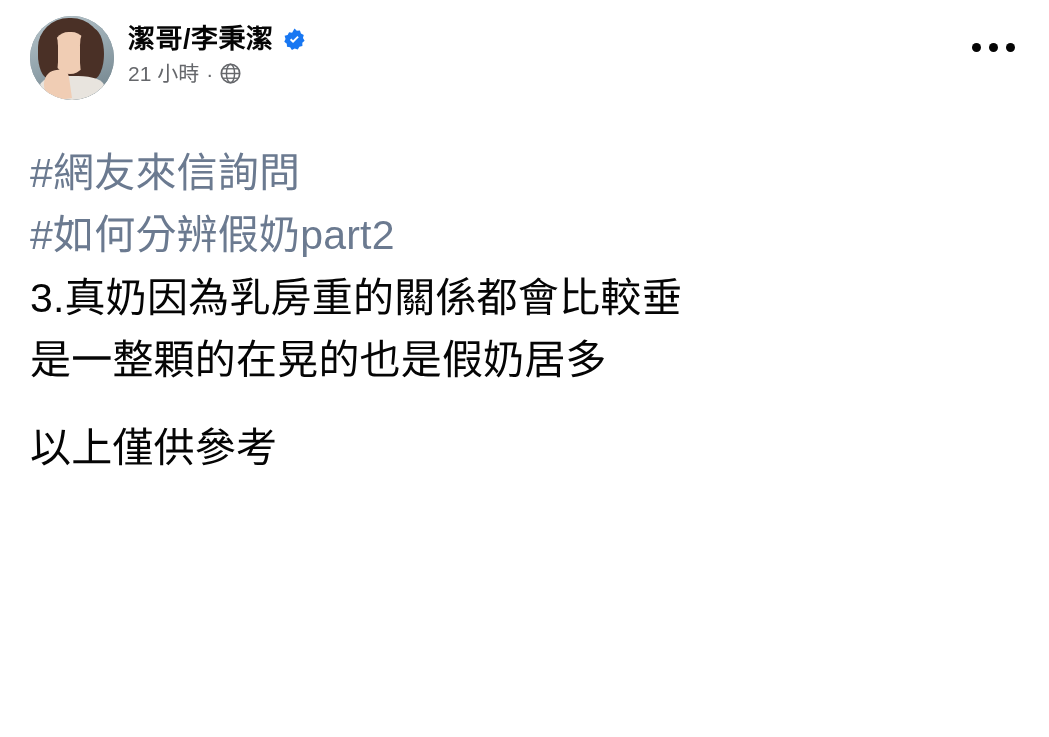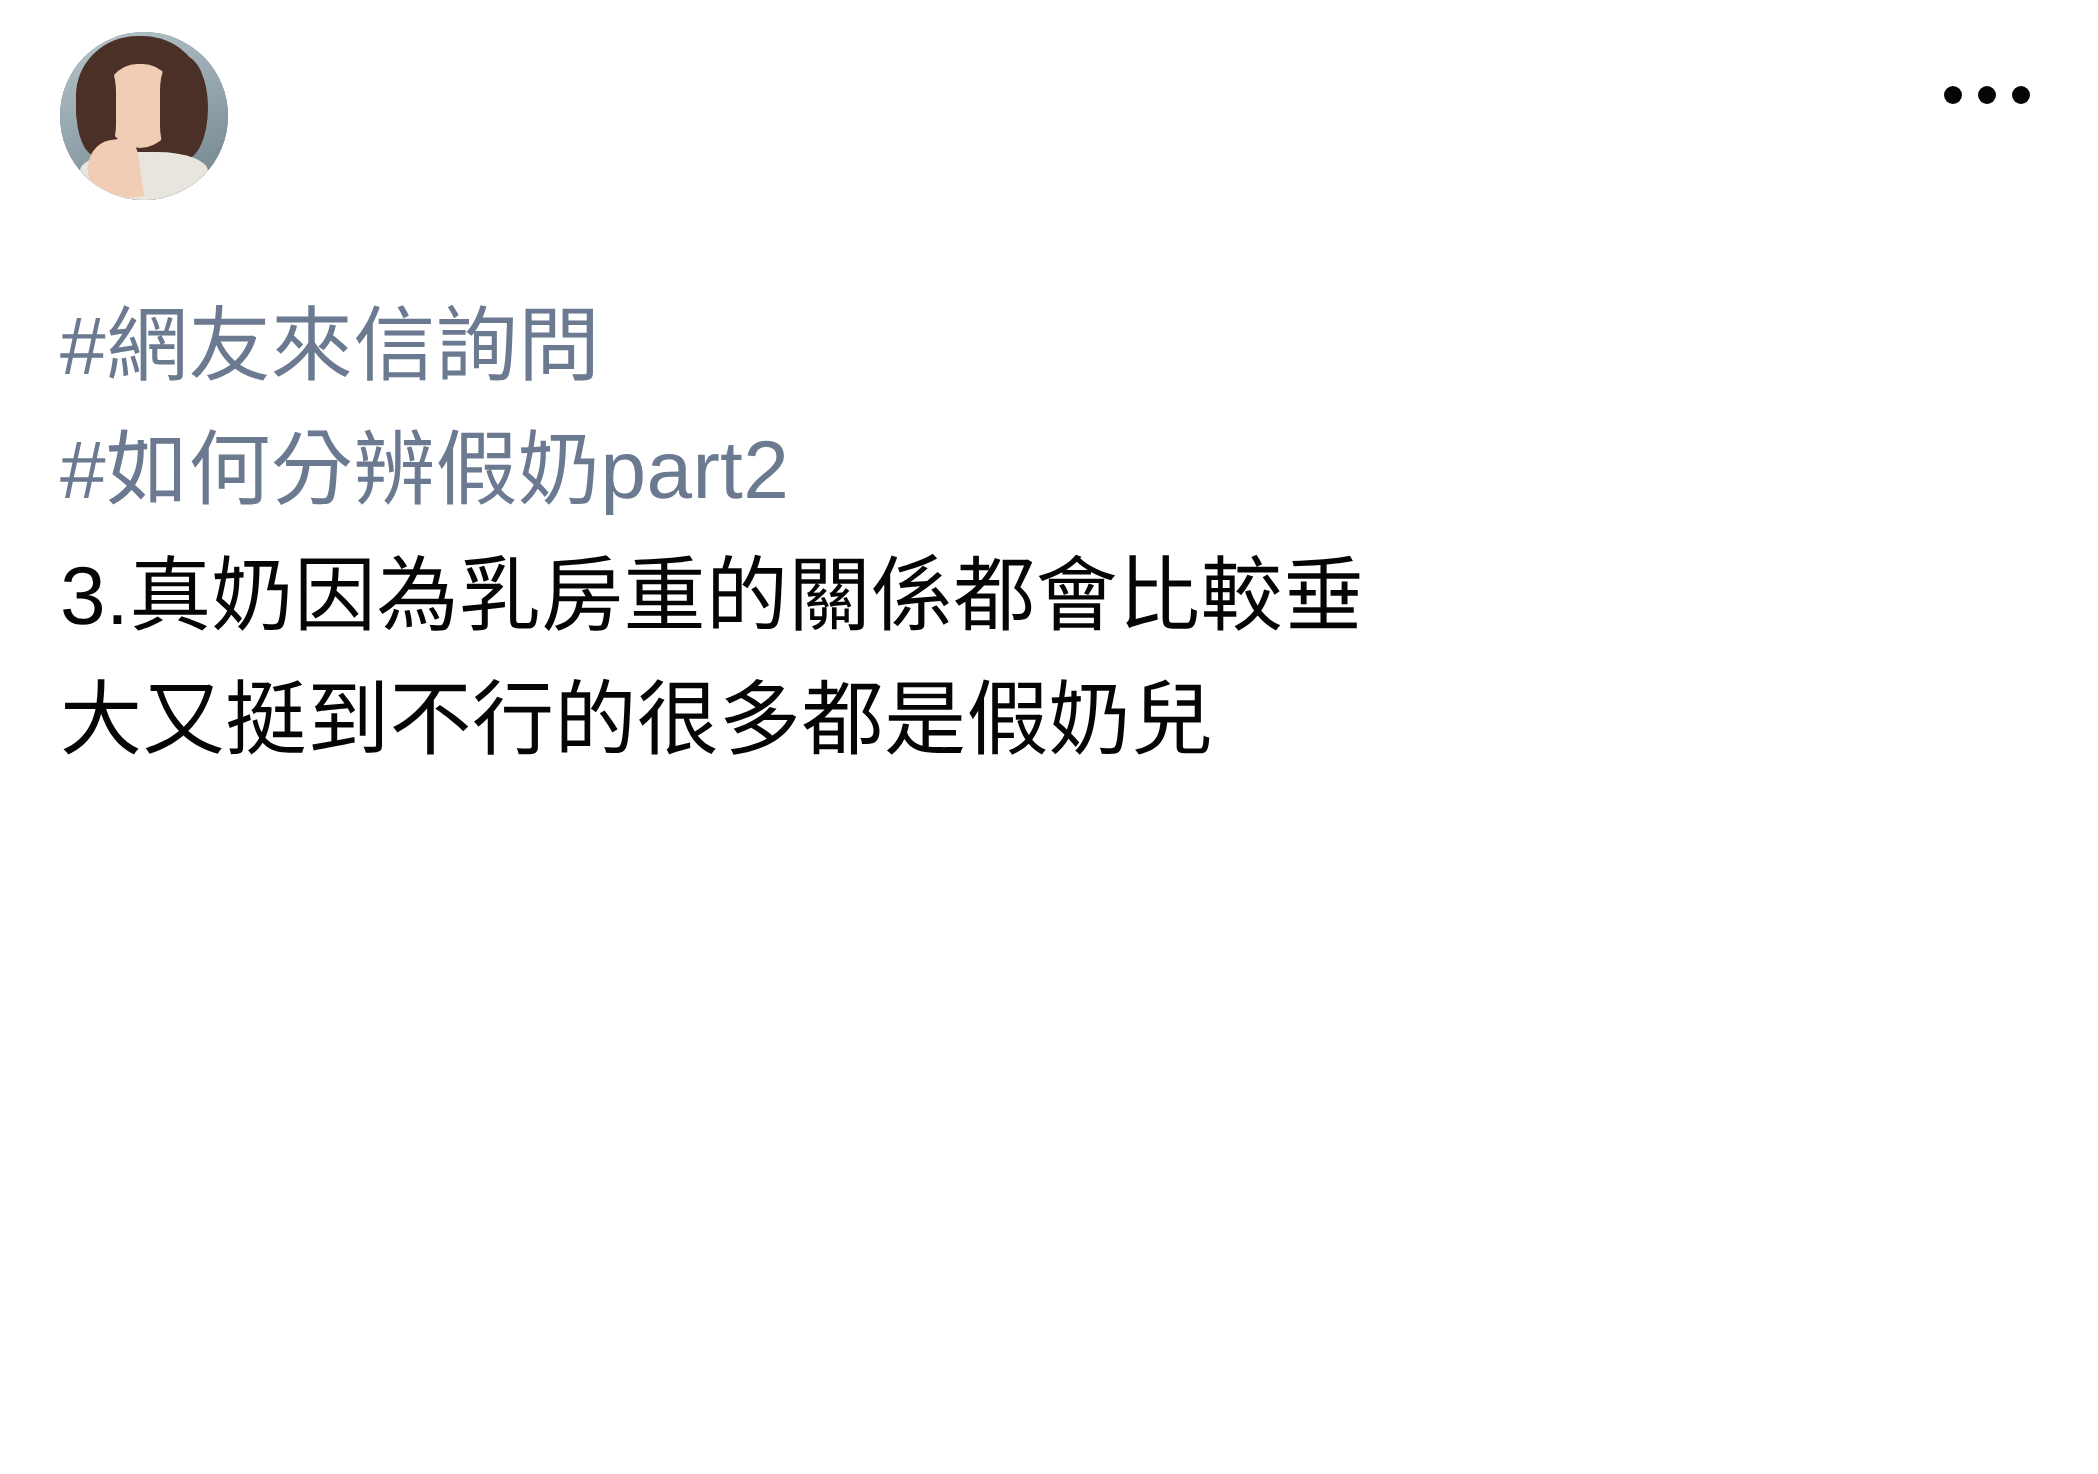--- a/index.html
+++ b/index.html
@@ -197,29 +197,54 @@
     <div class="avatar">
       <div class="av-sky"></div>
       <div class="av-hair"></div>
       <div class="av-face"></div>
       <div class="av-hair-l"></div>
       <div class="av-hair-r"></div>
       <div class="av-body"></div>
       <div class="av-arm"></div>
     </div>
 
+    <div class="header-text">
+      <div class="name-row">
+        <span class="author-name">潔哥/李秉潔</span>
+        <span class="verified-badge">
+          <svg width="25" height="25" viewBox="0 0 24 24" aria-hidden="true">
+            <path fill="#1877f2" d="M12 1.5l2.2 2.1 3-0.3 1 2.9 2.7 1.4-0.8 2.9 1.6 2.6-2.2 2.1 0.1 3-2.9 0.7-1.6 2.6-2.9-0.8-2.7 1.3-1.7-2.5-3-0.5-0.2-3-2.4-1.8 1.2-2.8-0.9-2.9 2.9-0.9 1.4-2.6 2.9 0.6z"></path>
+            <path fill="#ffffff" d="M10.6 15.4l-3-3 1.3-1.3 1.7 1.7 4.2-4.2 1.3 1.3z"></path>
+          </svg>
+        </span>
+      </div>
+      <div class="meta-row">
+        <span>21 小時</span>
+        <span class="meta-dot">·</span>
+        <span class="globe-icon">
+          <svg width="21" height="21" viewBox="0 0 16 16" aria-hidden="true">
+            <circle cx="8" cy="8" r="7" fill="none" stroke="#65676b" stroke-width="1.3"></circle>
+            <ellipse cx="8" cy="8" rx="3.1" ry="7" fill="none" stroke="#65676b" stroke-width="1.1"></ellipse>
+            <line x1="1" y1="8" x2="15" y2="8" stroke="#65676b" stroke-width="1.1"></line>
+            <line x1="2" y1="4.4" x2="14" y2="4.4" stroke="#65676b" stroke-width="1"></line>
+            <line x1="2" y1="11.6" x2="14" y2="11.6" stroke="#65676b" stroke-width="1"></line>
+          </svg>
+        </span>
+      </div>
+    </div>
 
     <div class="menu-button">
       <span class="dot"></span>
       <span class="dot"></span>
       <span class="dot"></span>
     </div>
   </div>
 
   <div class="post-body">
     <div class="post-line hashtag">#網友來信詢問</div>
     <div class="post-line hashtag">#如何分辨假奶part2</div>
     <div class="post-line">3.真奶因為乳房重的關係都會比較垂</div>
-    <div class="post-line">大又挺到不行的很多都是假奶兒</div>
+    <div class="post-line">是一整顆的在晃的也是假奶居多</div>
     <div class="blank-line"></div>
+    <div class="post-line">以上僅供參考</div>
   </div>
 
 </div>
 
 </body></html>

